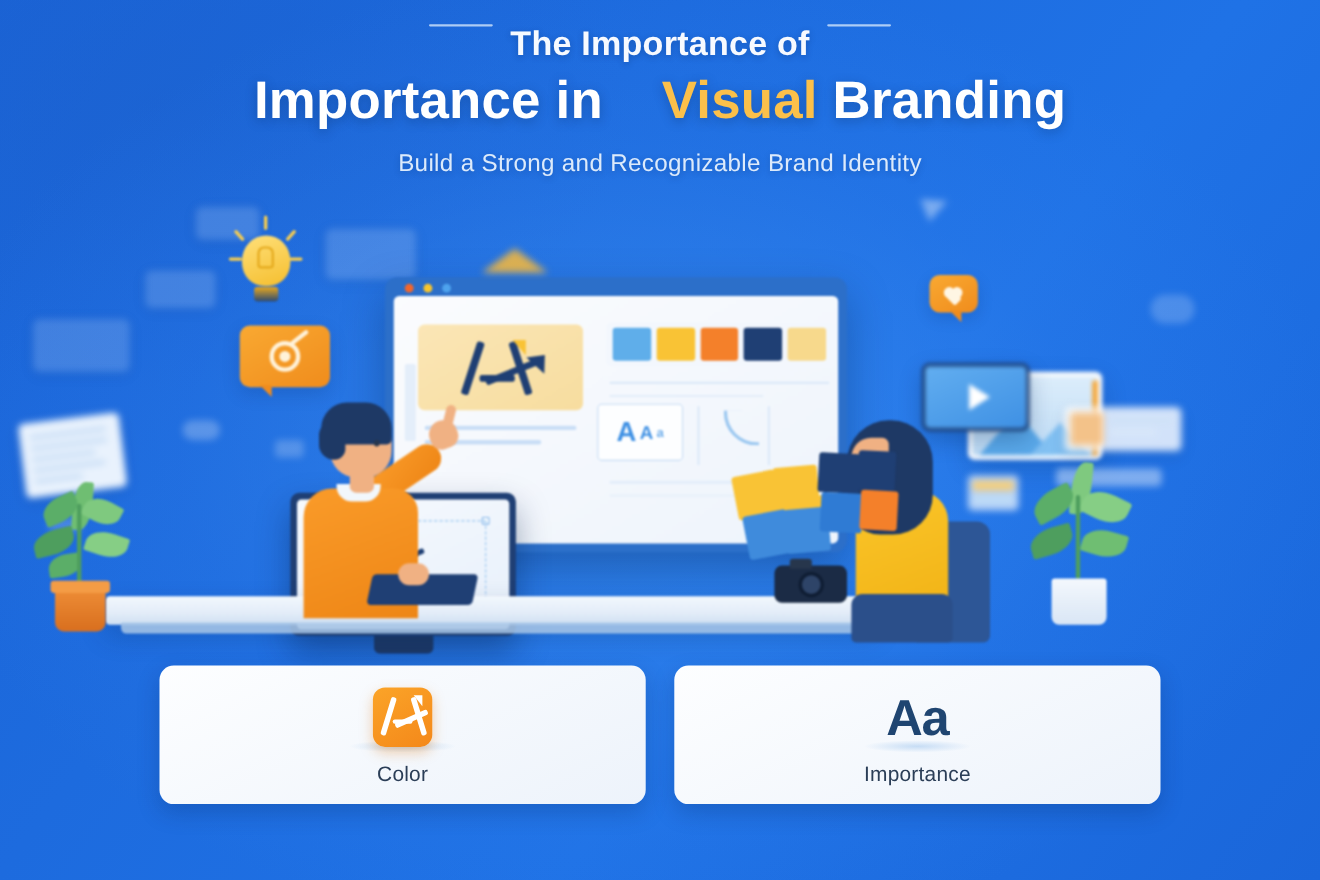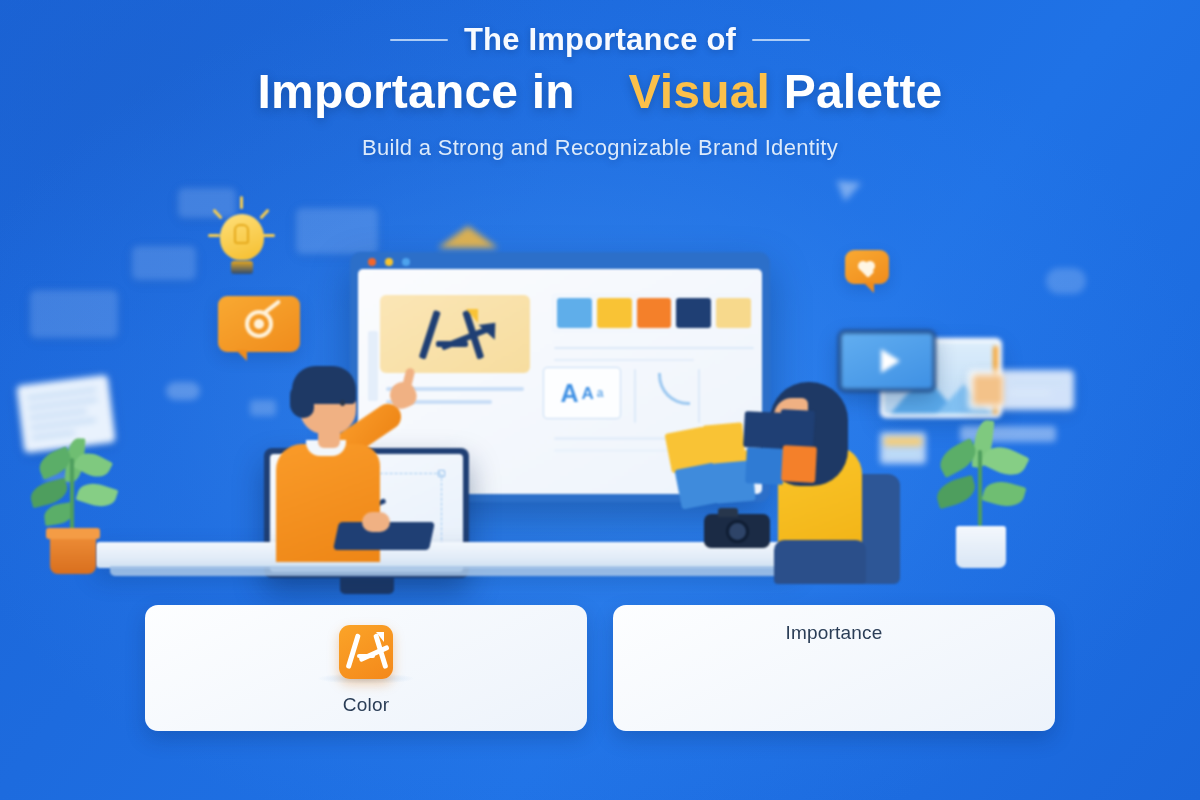--- a/index.html
+++ b/index.html
@@ -15,21 +15,21 @@
     overflow:hidden;
     background:
       radial-gradient(ellipse 900px 620px at 48% 52%, rgba(78,160,248,.42) 0%, rgba(54,134,240,.18) 46%, rgba(22,104,222,0) 72%),
       radial-gradient(ellipse 700px 420px at 12% 12%, rgba(28,97,206,.55) 0%, rgba(28,97,206,0) 62%),
       linear-gradient(128deg, #1A63D6 0%, #1D6BDE 34%, #1F72E6 62%, #1A66DA 100%);
   }
 
   
   .header { position:absolute; left:0; top:0; width:1200px; height:185px; text-align:center; z-index:40; }
   .eyebrow-row {
-    display:flex; align-items:center; justify-content:center; gap:16px;
+    display:flex; justify-content:center; gap:16px;
     margin-top:22px;
   }
   .eyebrow-dash { width:58px; height:2px; background:rgba(214,232,252,.78); border-radius:2px; }
   .eyebrow {
     font-size:31px; font-weight:bold; color:#F7FAFF; letter-spacing:.2px;
     text-shadow:0 2px 6px rgba(9,44,96,.30);
   }
   .headline {
     margin-top:6px;
     font-size:48px; font-weight:bold; color:#FFFFFF; letter-spacing:.2px;
@@ -210,21 +210,21 @@
 <body>
 
 <div class="stage">
 
   <div class="header">
     <div class="eyebrow-row">
       <span class="eyebrow-dash"></span>
       <span class="eyebrow">The Importance of</span>
       <span class="eyebrow-dash"></span>
     </div>
-    <div class="headline"><span>Importance in </span><span class="accent">Visual</span><span> Palette</span></div>
+    <div class="headline"><span>Importance in </span><span class="accent">Visual</span><span> Branding</span></div>
     <div class="subhead">Build a Strong and Recognizable Brand Identity</div>
   </div>
 
   <div class="scene">
 
     <div class="node ghost-card softest" style="left:30px; top:120px; width:88px; height:48px;"></div>
     <div class="node ghost-card softest" style="left:132px; top:76px; width:64px; height:34px;"></div>
     <div class="node ghost-card softest" style="left:296px; top:38px; width:82px; height:46px;"></div>
     <div class="node ghost-card softest" style="left:178px; top:18px; width:58px; height:30px;"></div>
 
@@ -454,18 +454,22 @@
             <div style="position:absolute; left:9px; top:18px; width:32px; height:4.5px; background:#fff; border-radius:2px; transform:rotate(-24deg);"></div>
             <div style="position:absolute; left:27px; top:-1px; width:0; height:0; border-left:8px solid transparent; border-top:10px solid #fff;"></div>
           </div>
         </div>
       </div>
       <div class="card-label">Color</div>
     </div>
 
 
     <div class="card">
+      <div class="card-icon">
+        <div class="card-shadow"></div>
+        <span class="aa-text">Aa</span>
+      </div>
       <div class="card-label">Importance</div>
     </div>
 
 
   </div>
 </div>
 
 </body></html>

